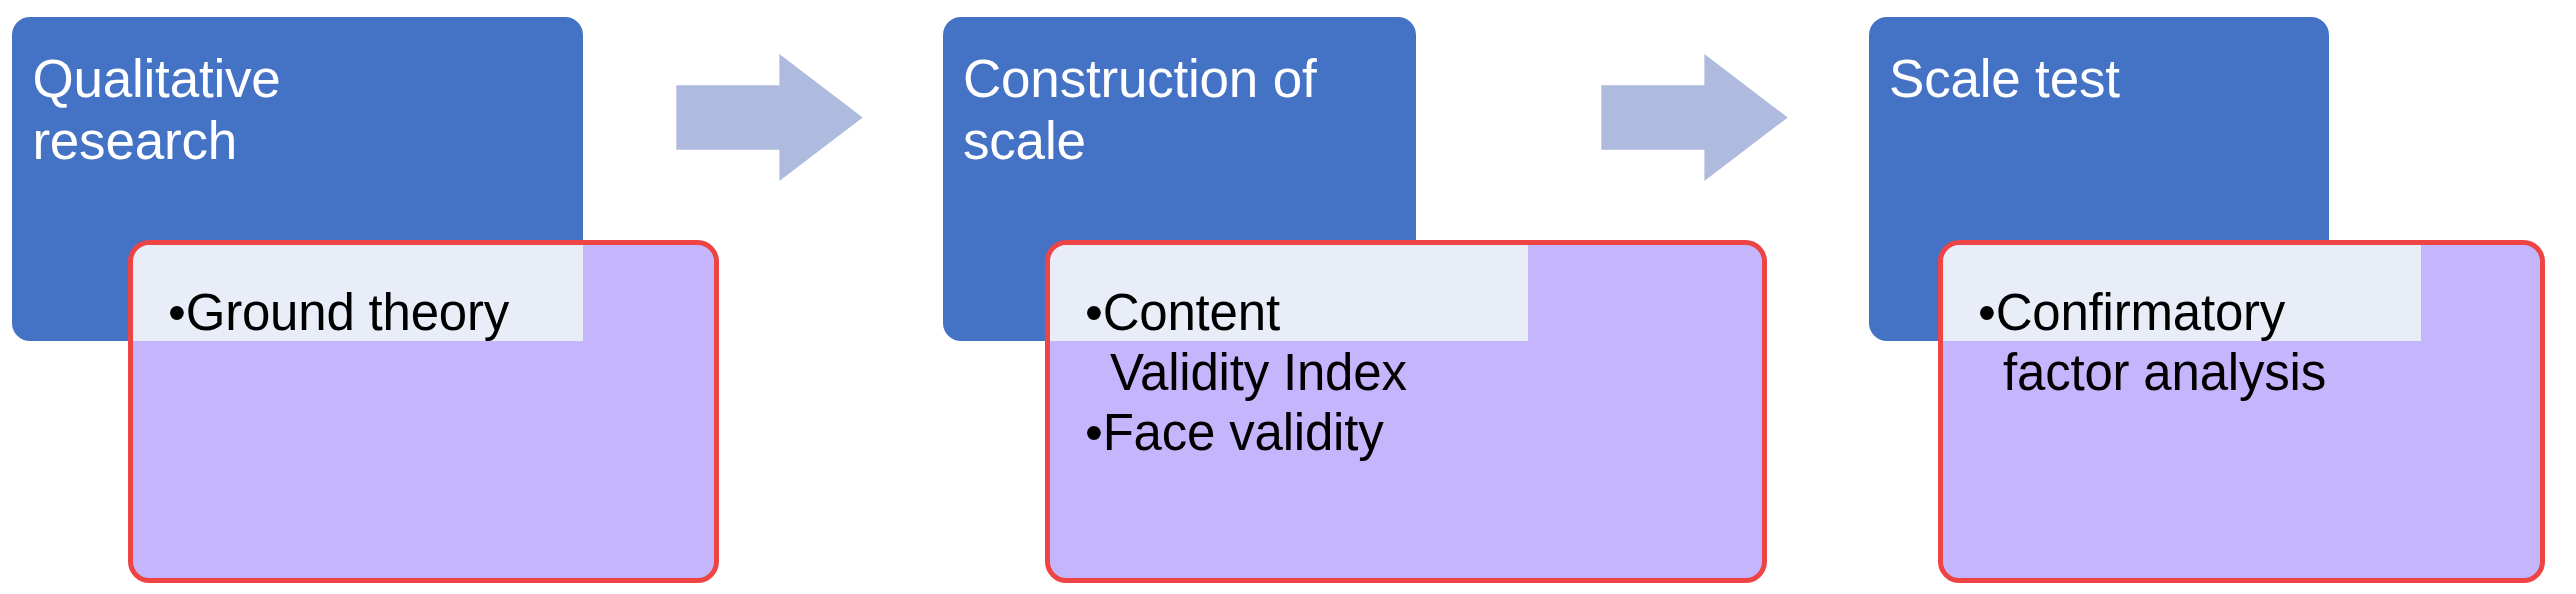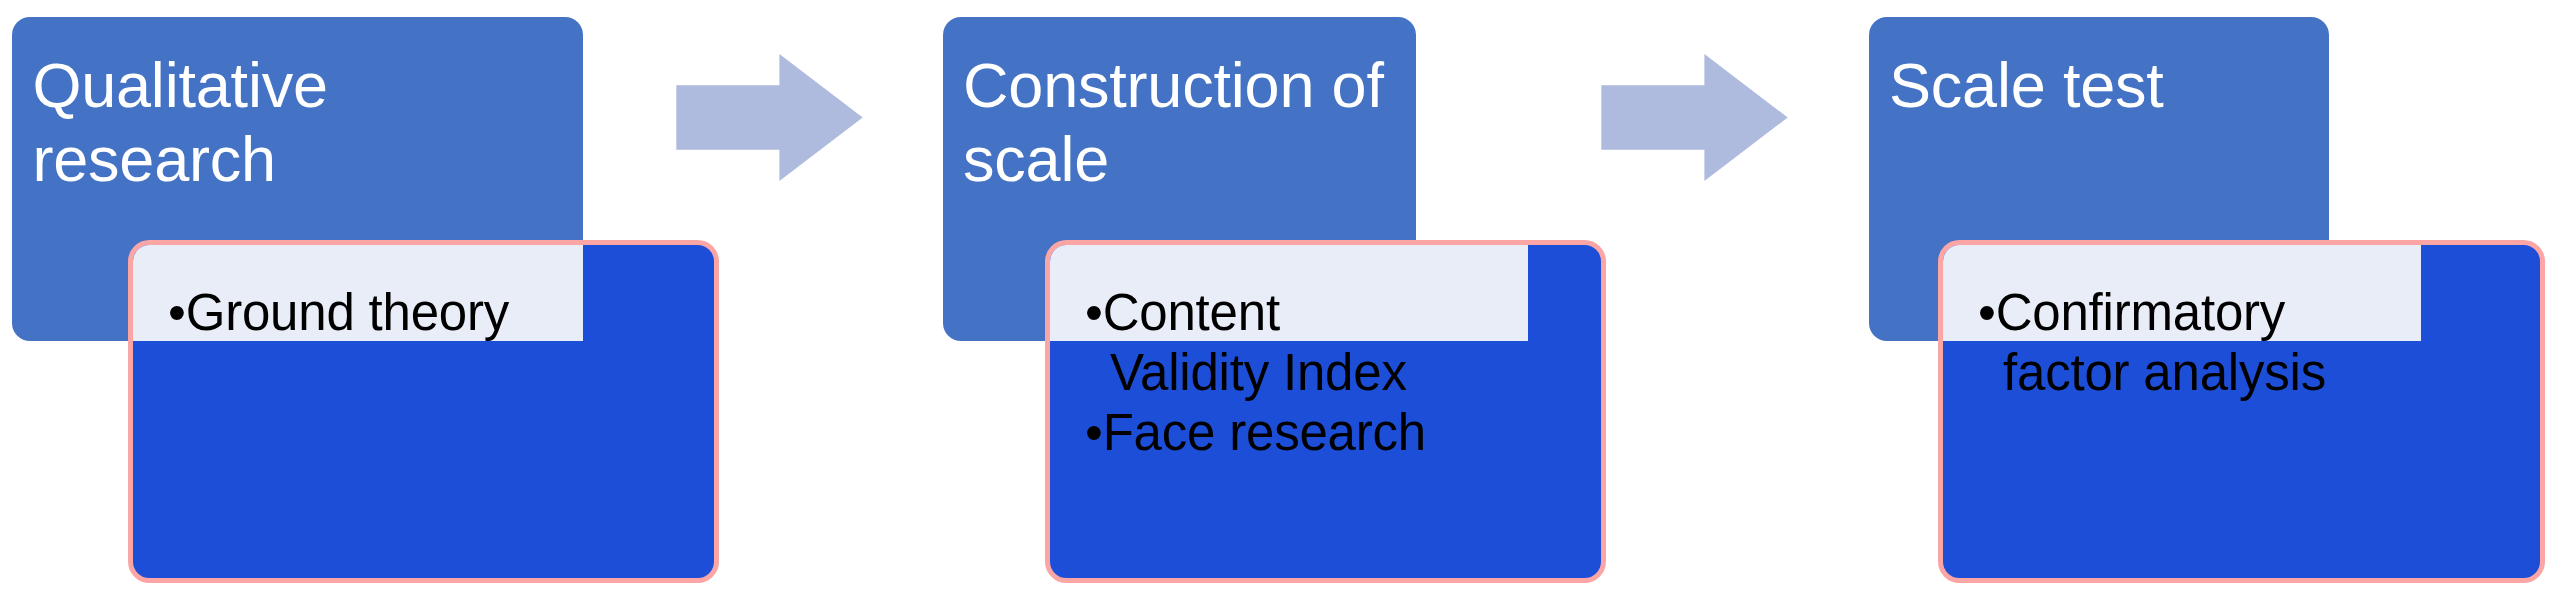--- a/index.html
+++ b/index.html
@@ -33,32 +33,32 @@
   .header-box {
     position: absolute;
     background: #4472C4;
     border-radius: 18px;
     box-sizing: border-box;
     padding: 31px 0 0 20px;
   }
   .header-title {
     color: #FFFFFF;
     font-family: "Liberation Sans", sans-serif;
-    font-size: 63px;
+    font-size: 53px;
     line-height: 1.18;
     font-weight: 400;
     letter-spacing: -0.2px;
     white-space: pre-line;
   }
 
   
   .bullet-card {
     position: absolute;
-    background: #1d4ed8;
-    border: 5px solid #fca5a5;
+    background: #c4b5fd;
+    border: 5px solid #ef4444;
     border-radius: 21.5px;
     box-sizing: border-box;
     overflow: hidden;
   }
   
   .card-tint {
     position: absolute;
     background: #E9EDF7;
     top: 0;
     left: 0;
@@ -119,26 +119,26 @@
     <polygon points="0,38 125,38 125,0 226,77 125,154 125,116 0,116" fill="#AEBBDE"></polygon>
   </svg>
 
   <div class="stage">
 
     <div class="header-box" style="left:943px; top:16.5px; width:473px; height:324px;">
       <div class="header-title">Construction of
 scale</div>
     </div>
 
-    <div class="bullet-card" style="left:1045px; top:240px; width:561px; height:343px;">
+    <div class="bullet-card" style="left:1045px; top:240px; width:722px; height:343px;">
       <div class="card-tint" style="width:478px; height:96px;"></div>
       <ul class="bullet-list">
         <li class="bullet-item"><span class="bullet-dot">•</span><span>Content
 Validity Index</span></li>
-        <li class="bullet-item"><span class="bullet-dot">•</span><span>Face research</span></li>
+        <li class="bullet-item"><span class="bullet-dot">•</span><span>Face validity</span></li>
       </ul>
     </div>
 
   </div>
 
   <svg class="arrow" style="left:1601px; top:54px;" width="187" height="127" viewBox="0 0 226 154">
     <polygon points="0,38 125,38 125,0 226,77 125,154 125,116 0,116" fill="#AEBBDE"></polygon>
   </svg>
 
   <div class="stage">

